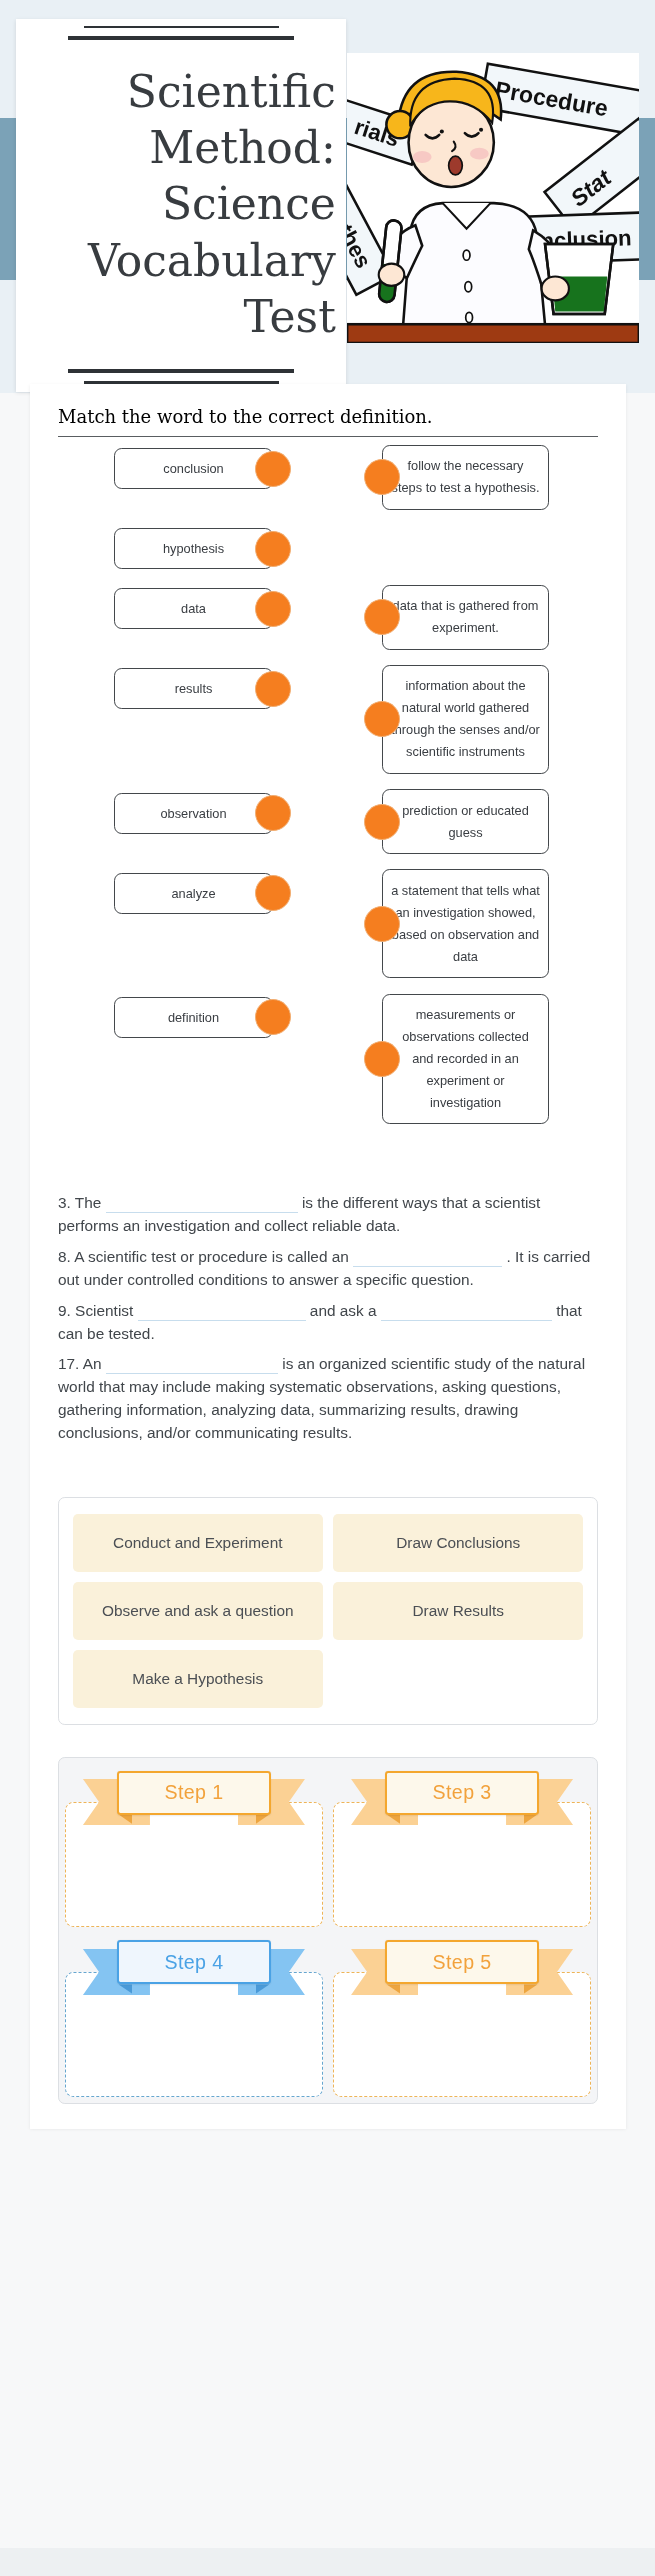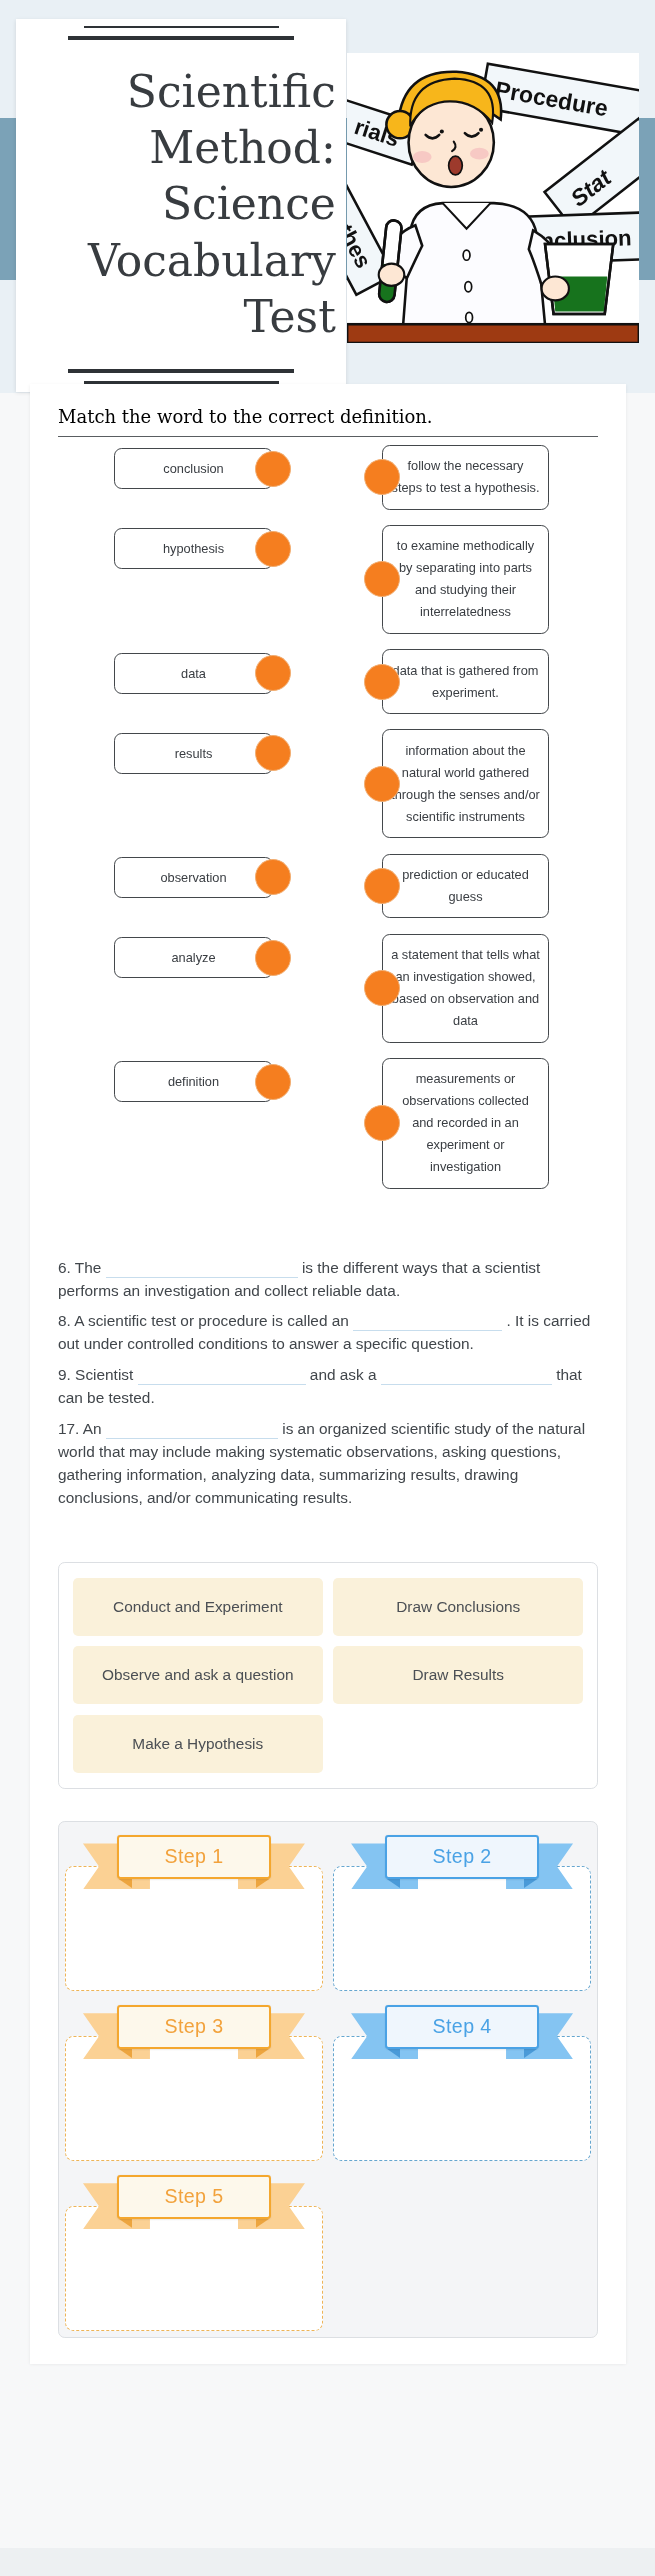--- a/index.html
+++ b/index.html
@@ -179,24 +179,20 @@
           <span>follow the necessary steps to test a hypothesis.</span>
           <span class="dot dot-l"></span>
         </div>
       </div>
 
       <div class="match-row">
         <div class="word-box">
           <span>hypothesis</span>
           <span class="dot dot-r"></span>
         </div>
-        <div class="def-box">
-          <span>to examine methodically by separating into parts and studying their interrelatedness</span>
-          <span class="dot dot-l"></span>
-        </div>
       </div>
 
       <div class="match-row">
         <div class="word-box">
           <span>data</span>
           <span class="dot dot-r"></span>
         </div>
         <div class="def-box">
           <span>data that is gathered from experiment.</span>
           <span class="dot dot-l"></span>
@@ -244,21 +240,21 @@
         <div class="def-box">
           <span>measurements or observations collected and recorded in an experiment or investigation</span>
           <span class="dot dot-l"></span>
         </div>
       </div>
 
     </div>
 
     <div class="questions">
       <p>
-        <span>6. The</span>
+        <span>3. The</span>
         <span class="blank b-q7"></span>
         <span>is the different ways that a scientist performs an investigation and collect reliable data.</span>
       </p>
       <p>
         <span>8. A scientific test or procedure is called an</span>
         <span class="blank b-q8"></span>
         <span>. It is carried out under controlled conditions to answer a specific question.</span>
       </p>
       <p>
         <span>9. Scientist</span>
@@ -290,32 +286,20 @@
           <span class="tail tail-r"></span>
           <span class="fold fold-l"></span>
           <span class="fold fold-r"></span>
           <div class="ribbon-rect">
             <span class="ribbon-label">Step 1</span>
           </div>
         </div>
         <div class="dropzone"></div>
       </div>
 
-      <div class="step-cell theme-blue">
-        <div class="ribbon">
-          <span class="tail tail-l"></span>
-          <span class="tail tail-r"></span>
-          <span class="fold fold-l"></span>
-          <span class="fold fold-r"></span>
-          <div class="ribbon-rect">
-            <span class="ribbon-label">Step 2</span>
-          </div>
-        </div>
-        <div class="dropzone"></div>
-      </div>
 
       <div class="step-cell theme-orange">
         <div class="ribbon">
           <span class="tail tail-l"></span>
           <span class="tail tail-r"></span>
           <span class="fold fold-l"></span>
           <span class="fold fold-r"></span>
           <div class="ribbon-rect">
             <span class="ribbon-label">Step 3</span>
           </div>

